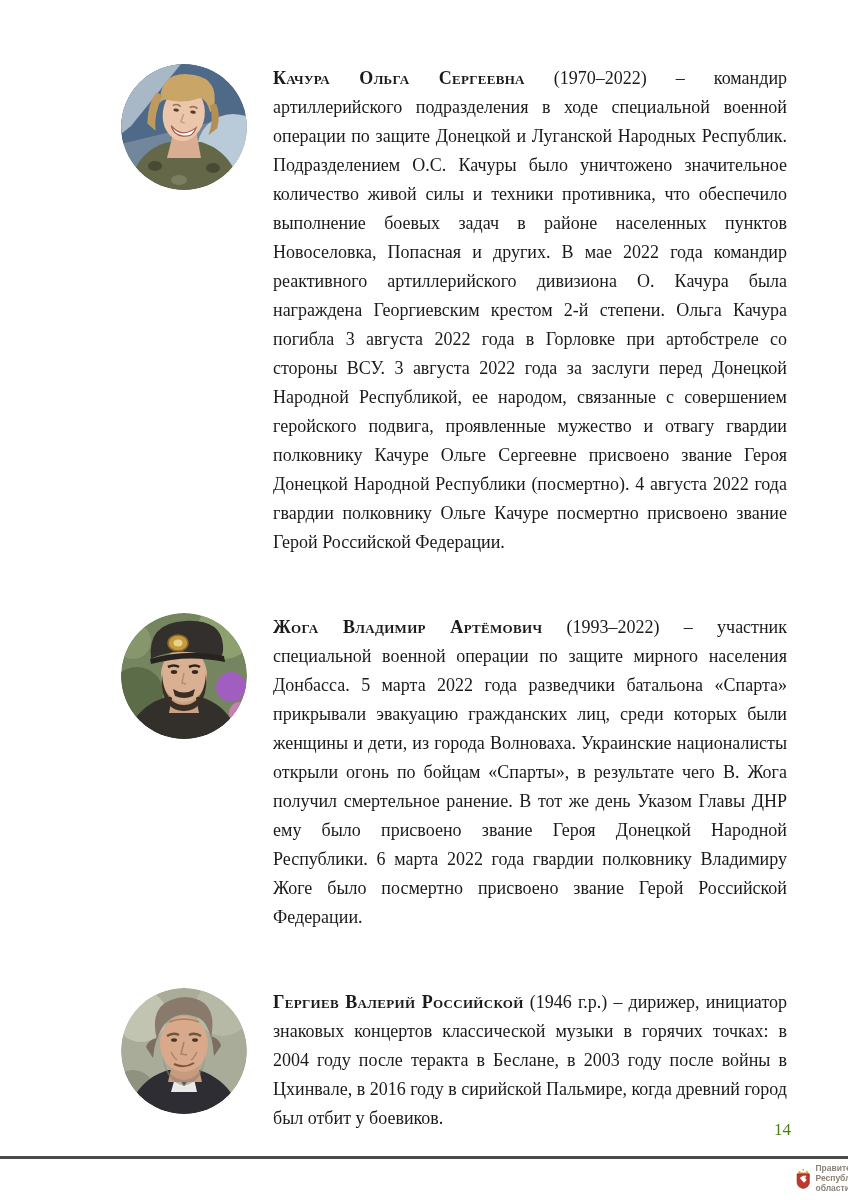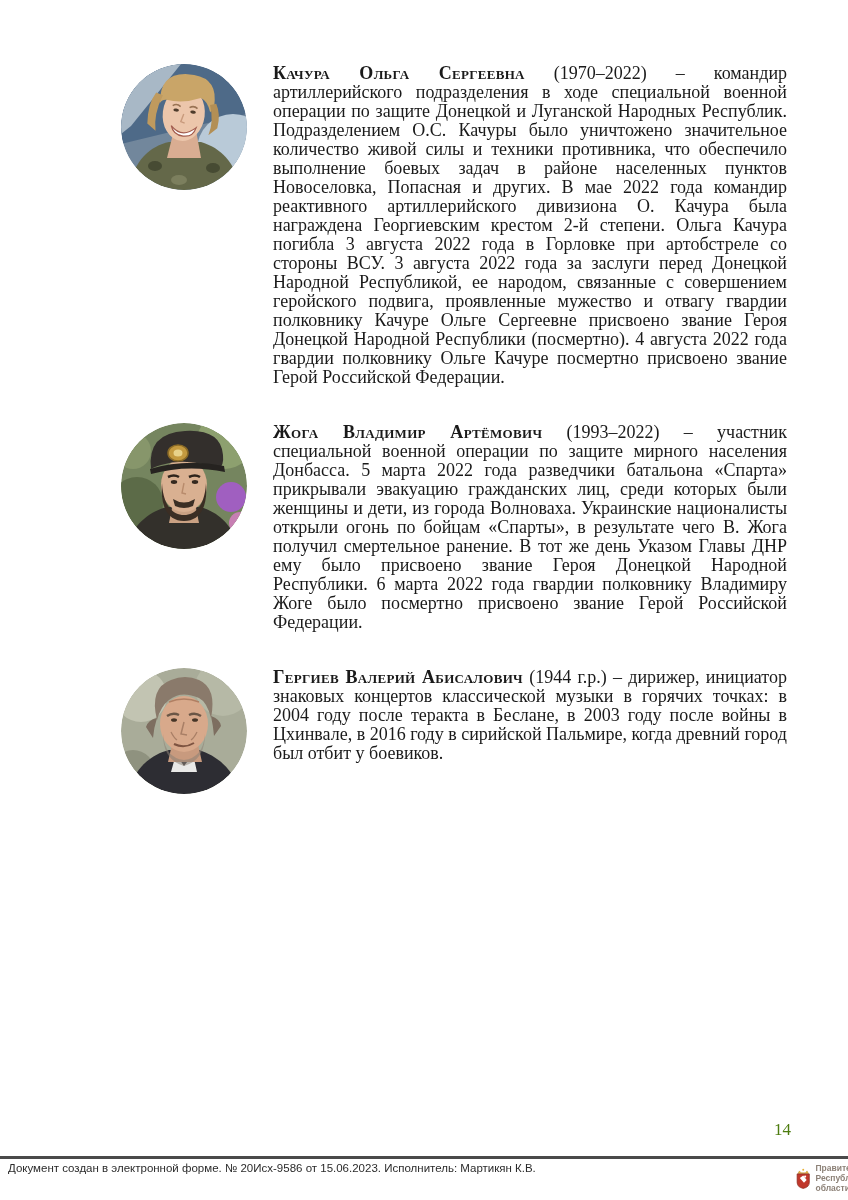--- a/index.html
+++ b/index.html
@@ -2,28 +2,28 @@
 <html lang="ru"><head>
 <meta charset="utf-8">
 <style>
   html,body { margin:0; padding:0; background:#ffffff; }
   .page {
     position:relative; width:848px; height:1200px; background:#ffffff;
     font-family:"Liberation Serif", serif; color:#1a1a1a; overflow:hidden;
   }
   .entries { position:absolute; top:64px; left:121px; width:666px; }
   .entry { display:flex; gap:26px; align-items:flex-start; }
-  .entry + .entry { margin-top:36px; }
+  .entry + .entry { margin-top:56px; }
   .photo {
     flex:0 0 126px; width:126px; height:126px; border-radius:50%;
     overflow:hidden;
   }
   .photo svg { display:block; width:126px; height:126px; }
   .bio {
-    margin:0; flex:1; text-align:justify; font-size:18px; line-height:19px;
+    margin:0; flex:1; text-align:justify; font-size:18px; line-height:29px;
     hyphens:none;
   }
   .nm { font-weight:bold; font-variant:small-caps; letter-spacing:0.3px; }
   .page-number {
     position:absolute; top:1120px; right:57px; font-size:17px; color:#4d7c0f;
   }
   .footer-rule {
     position:absolute; left:0; top:1156px; width:848px; height:3px;
     background:#4a4a4a;
   }
@@ -155,34 +155,33 @@
             <path d="M63 54l-3 12 6 1" stroke="#a97f66" stroke-width="1.5" fill="none"></path>
             <path d="M50 64q3 6 6 8M76 64q-3 6-6 8" stroke="#a97f66" stroke-width="1.3" fill="none"></path>
             <path d="M53 76q10 5 20-1" stroke="#7e5441" stroke-width="2" fill="none"></path>
             <path d="M36 52Q28 20 50 12q14-6 28 0q18 8 12 38-4-16-12-20-18-8-30 2-8 6-12 20z" fill="#8a7a6b"></path>
             <path d="M36 50q-9 2-11 9l7 11q1-11 4-20z" fill="#7d6e60"></path>
             <path d="M90 48q9 3 10 10l-7 10q-1-11-3-20z" fill="#7d6e60"></path>
           </g>
         </svg>
       </div>
       <p class="bio">
-        <span class="nm">Гергиев Валерий Абисалович</span>
-        <span>(1944 г.р.)</span>
+        <span class="nm">Гергиев Валерий Российской</span>
+        <span>(1946 г.р.)</span>
         <span>– дирижер, инициатор знаковых концертов классической музыки в горячих точках: в 2004 году после теракта в Беслане, в 2003 году после войны в Цхинвале, в 2016 году в сирийской Пальмире, когда древний город был отбит у боевиков.</span>
       </p>
     </article>
 
   </section>
 
   <div class="page-number">14</div>
 
   <div class="footer-rule"></div>
 
   <div class="footer-text">
-    <div>Документ создан в электронной форме. № 20Исх-9586 от 15.06.2023. Исполнитель: Мартикян К.В.</div>
   </div>
 
   <div class="gov-logo">
     <svg width="19" height="27" viewBox="0 0 19 27">
       <path d="M4.5 3.5l2 2.5h6l2-2.5 2 3.5h-14z" fill="#e8b33a" stroke="#b3832a" stroke-width="0.6"></path>
       <circle cx="9.5" cy="2" r="1.3" fill="#e8b33a"></circle>
       <path d="M1.5 7.5h16v11q0 6.5-8 8q-8-1.5-8-8z" fill="#c0372b" stroke="#8e2a20" stroke-width="1"></path>
       <path d="M5 13l4.5-3.5 4.5 6-3.5 3.5z" fill="#ffffff"></path>
       <circle cx="12" cy="11" r="1.4" fill="#ffffff"></circle>
     </svg>

